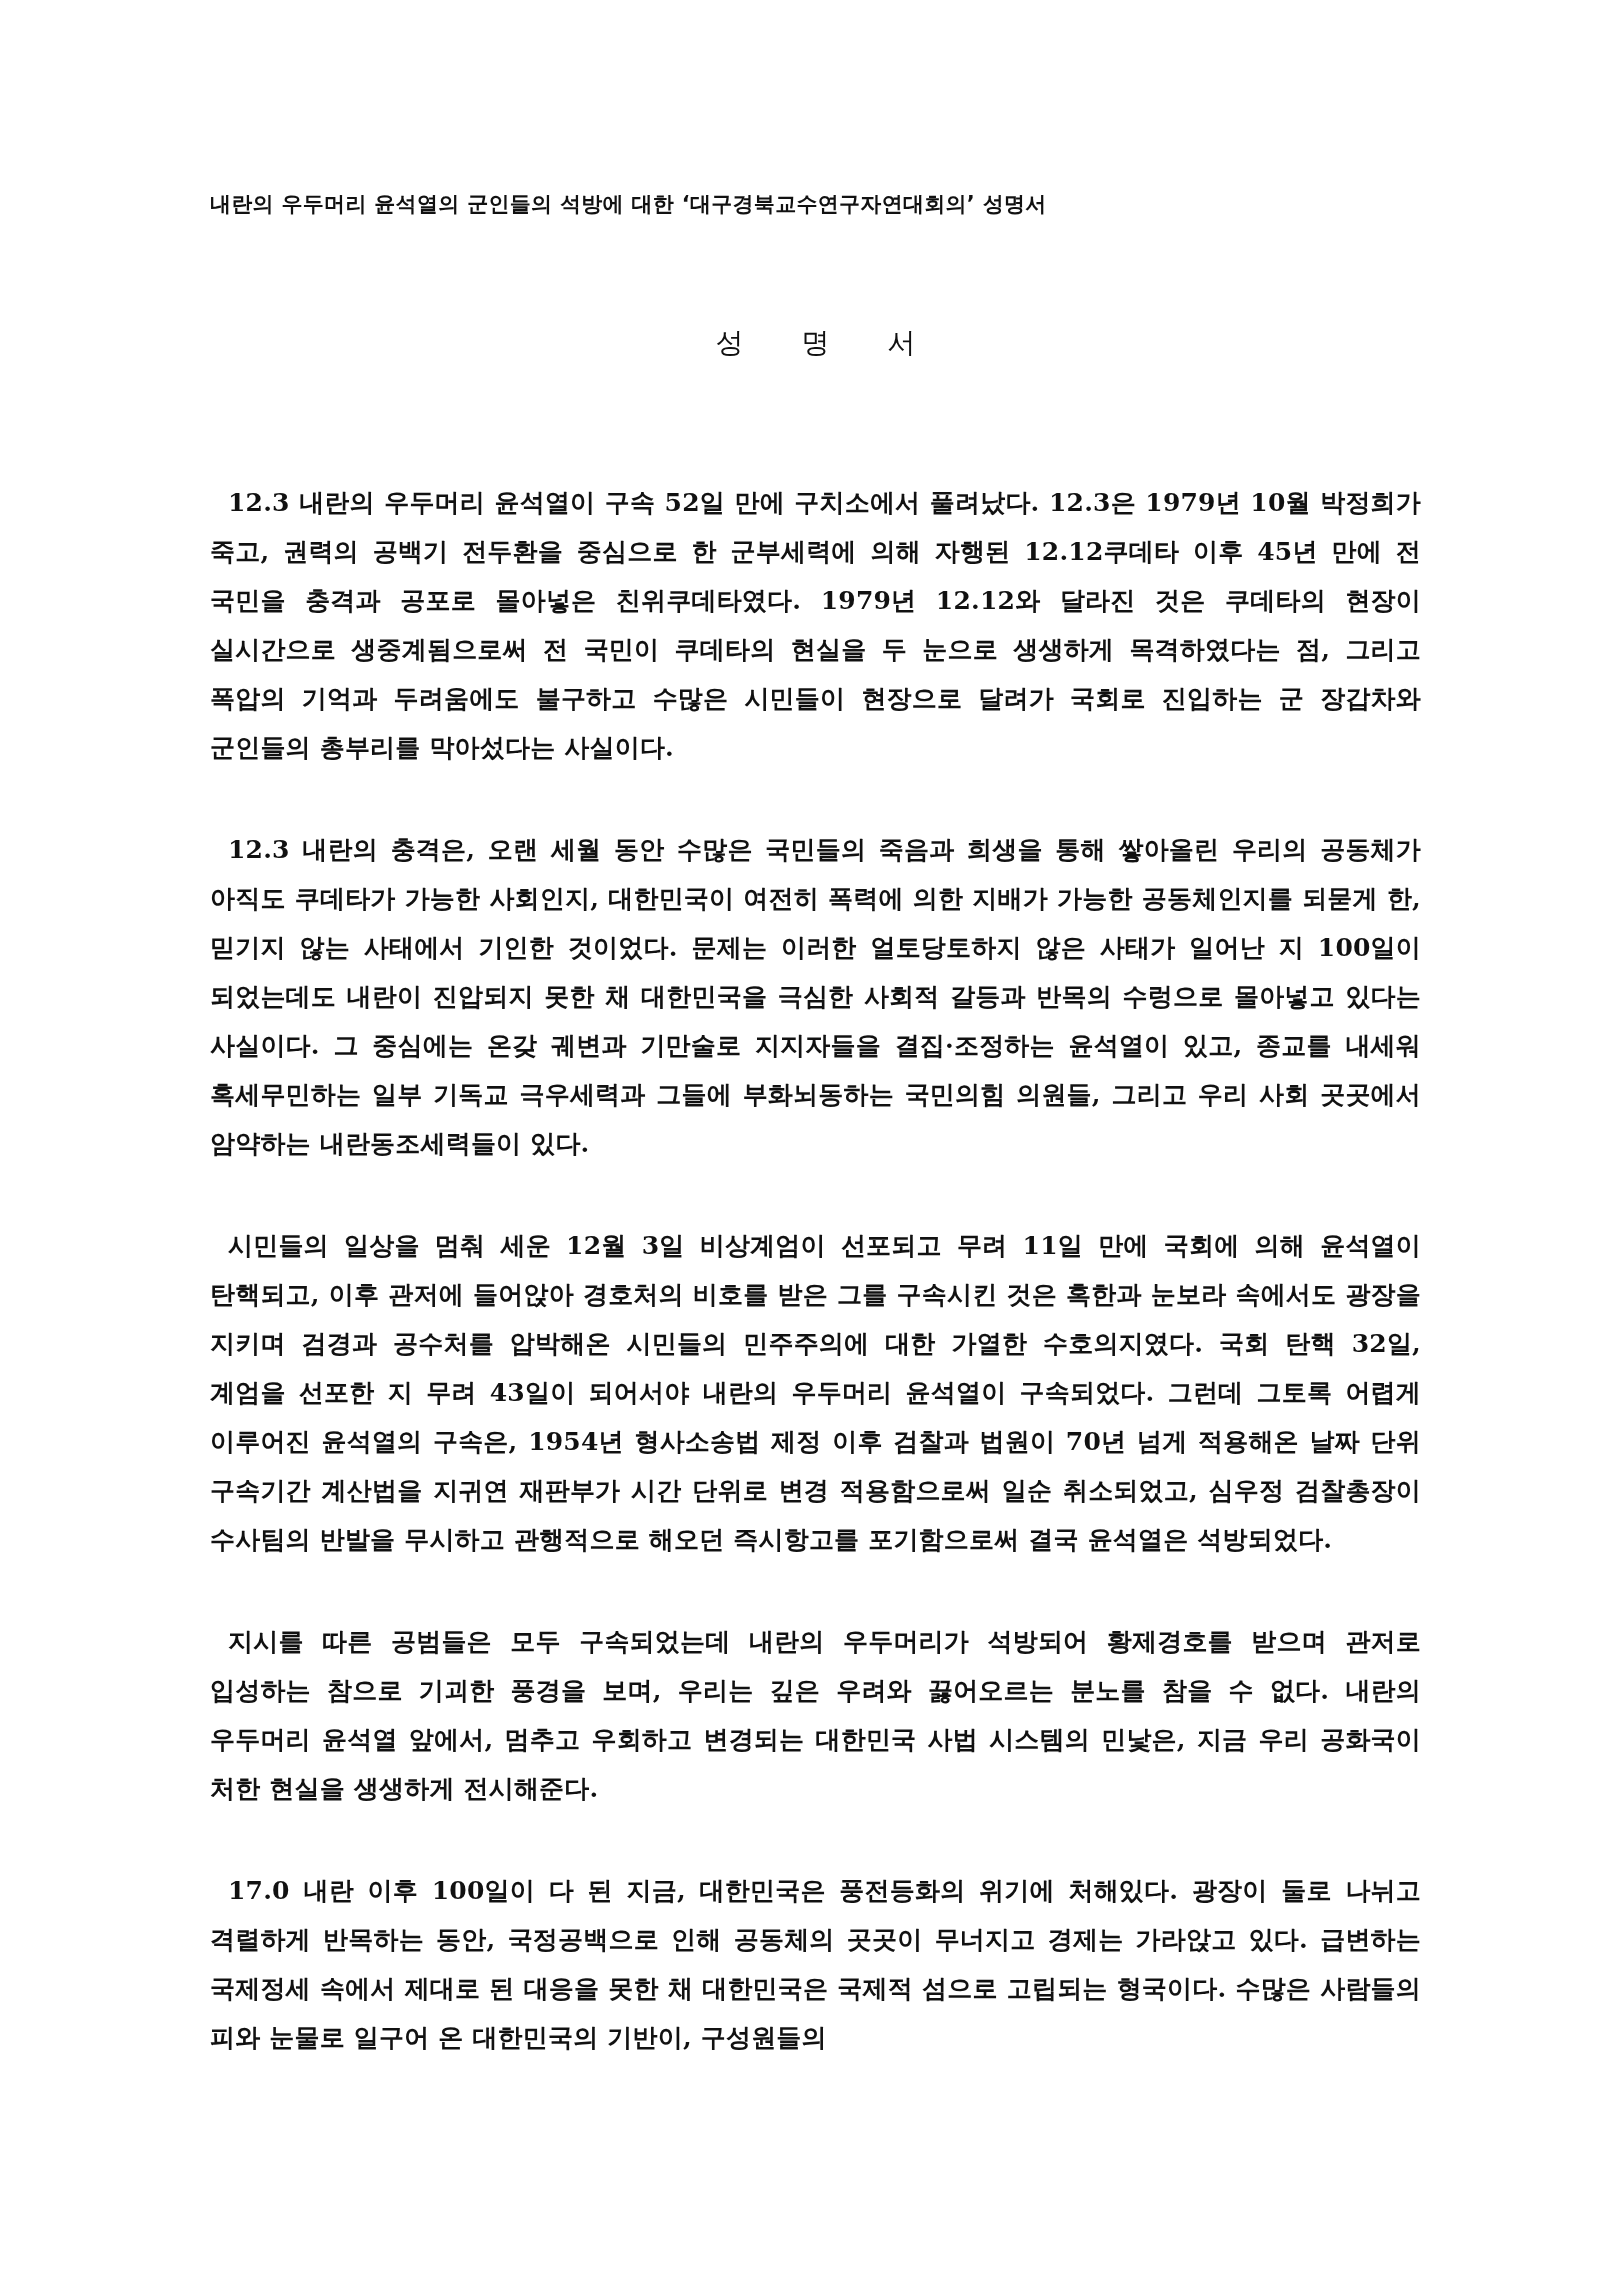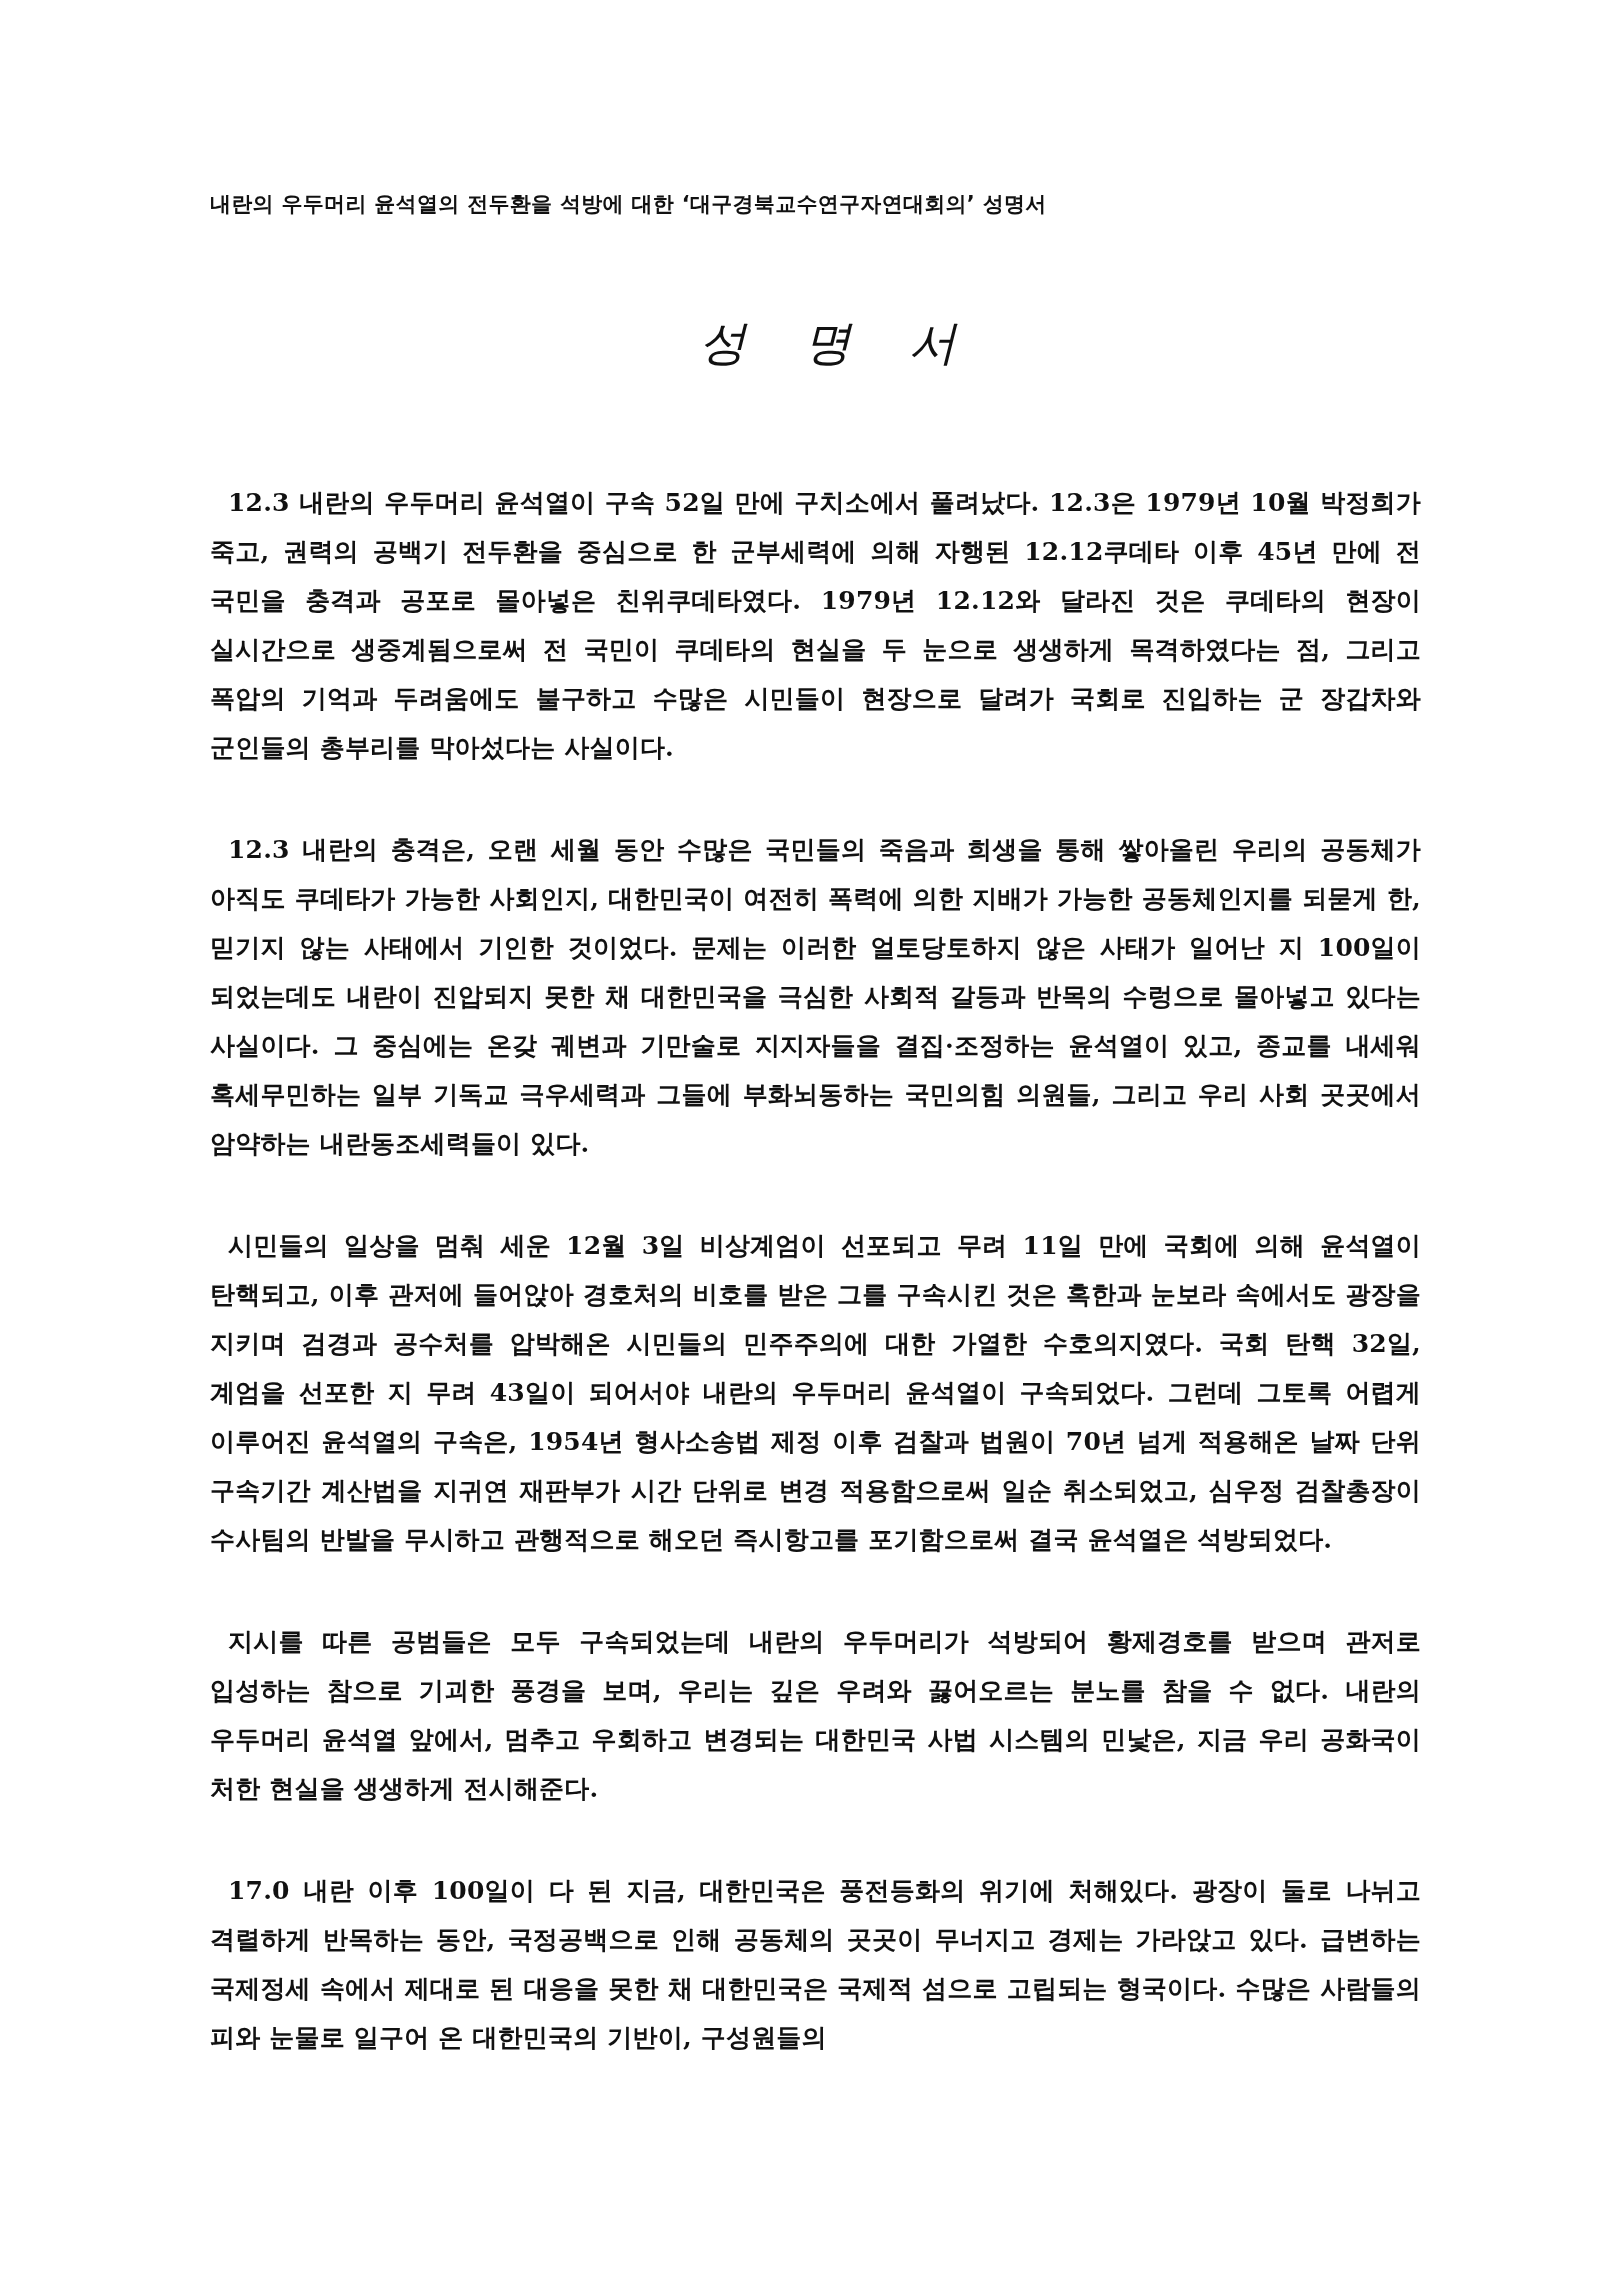--- a/index.html
+++ b/index.html
@@ -29,27 +29,26 @@
     font-family: "DejaVu Sans", "Liberation Sans", sans-serif;
     font-weight: bold;
     font-size: 21px;
     line-height: 29px;
     white-space: nowrap;
     letter-spacing: 0.3px;
   }
   .doc-title {
     position: absolute;
     top: 313px;
-    left: 12px;
+    left: 0;
     width: 1211px;
     text-align: center;
-    font-size: 47px;
+    font-size: 28px;
     line-height: 59px;
     word-spacing: 0;
-    font-style: italic;
   }
   .doc-title span {
     display: inline-block;
     margin: 0 29px;
   }
   .body {
     position: absolute;
     top: 478px;
     left: 0;
     width: 1211px;
@@ -64,21 +63,21 @@
     word-break: keep-all;
     letter-spacing: 0.2px;
     font-weight: bold;
   }
 </style>
 </head>
 <body>
 
 <div class="page">
 
-  <div class="header-line">내란의 우두머리 윤석열의 전두환을 석방에 대한 ‘대구경북교수연구자연대회의’ 성명서</div>
+  <div class="header-line">내란의 우두머리 윤석열의 군인들의 석방에 대한 ‘대구경북교수연구자연대회의’ 성명서</div>
 
   <div class="doc-title">
     <span>성</span><span>명</span><span>서</span>
   </div>
 
   <div class="body">
     <p class="para">12.3 내란의 우두머리 윤석열이 구속 52일 만에 구치소에서 풀려났다. 12.3은 1979년 10월 박정희가 죽고, 권력의 공백기 전두환을 중심으로 한 군부세력에 의해 자행된 12.12쿠데타 이후 45년 만에 전 국민을 충격과 공포로 몰아넣은 친위쿠데타였다. 1979년 12.12와 달라진 것은 쿠데타의 현장이 실시간으로 생중계됨으로써 전 국민이 쿠데타의 현실을 두 눈으로 생생하게 목격하였다는 점, 그리고 폭압의 기억과 두려움에도 불구하고 수많은 시민들이 현장으로 달려가 국회로 진입하는 군 장갑차와 군인들의 총부리를 막아섰다는 사실이다.</p>
     <p class="para">12.3 내란의 충격은, 오랜 세월 동안 수많은 국민들의 죽음과 희생을 통해 쌓아올린 우리의 공동체가 아직도 쿠데타가 가능한 사회인지, 대한민국이 여전히 폭력에 의한 지배가 가능한 공동체인지를 되묻게 한, 믿기지 않는 사태에서 기인한 것이었다. 문제는 이러한 얼토당토하지 않은 사태가 일어난 지 100일이 되었는데도 내란이 진압되지 못한 채 대한민국을 극심한 사회적 갈등과 반목의 수렁으로 몰아넣고 있다는 사실이다. 그 중심에는 온갖 궤변과 기만술로 지지자들을 결집·조정하는 윤석열이 있고, 종교를 내세워 혹세무민하는 일부 기독교 극우세력과 그들에 부화뇌동하는 국민의힘 의원들, 그리고 우리 사회 곳곳에서 암약하는 내란동조세력들이 있다.</p>
     <p class="para">시민들의 일상을 멈춰 세운 12월 3일 비상계엄이 선포되고 무려 11일 만에 국회에 의해 윤석열이 탄핵되고, 이후 관저에 들어앉아 경호처의 비호를 받은 그를 구속시킨 것은 혹한과 눈보라 속에서도 광장을 지키며 검경과 공수처를 압박해온 시민들의 민주주의에 대한 가열한 수호의지였다. 국회 탄핵 32일, 계엄을 선포한 지 무려 43일이 되어서야 내란의 우두머리 윤석열이 구속되었다. 그런데 그토록 어렵게 이루어진 윤석열의 구속은, 1954년 형사소송법 제정 이후 검찰과 법원이 70년 넘게 적용해온 날짜 단위 구속기간 계산법을 지귀연 재판부가 시간 단위로 변경 적용함으로써 일순 취소되었고, 심우정 검찰총장이 수사팀의 반발을 무시하고 관행적으로 해오던 즉시항고를 포기함으로써 결국 윤석열은 석방되었다.</p>
     <p class="para">지시를 따른 공범들은 모두 구속되었는데 내란의 우두머리가 석방되어 황제경호를 받으며 관저로 입성하는 참으로 기괴한 풍경을 보며, 우리는 깊은 우려와 끓어오르는 분노를 참을 수 없다. 내란의 우두머리 윤석열 앞에서, 멈추고 우회하고 변경되는 대한민국 사법 시스템의 민낯은, 지금 우리 공화국이 처한 현실을 생생하게 전시해준다.</p>

